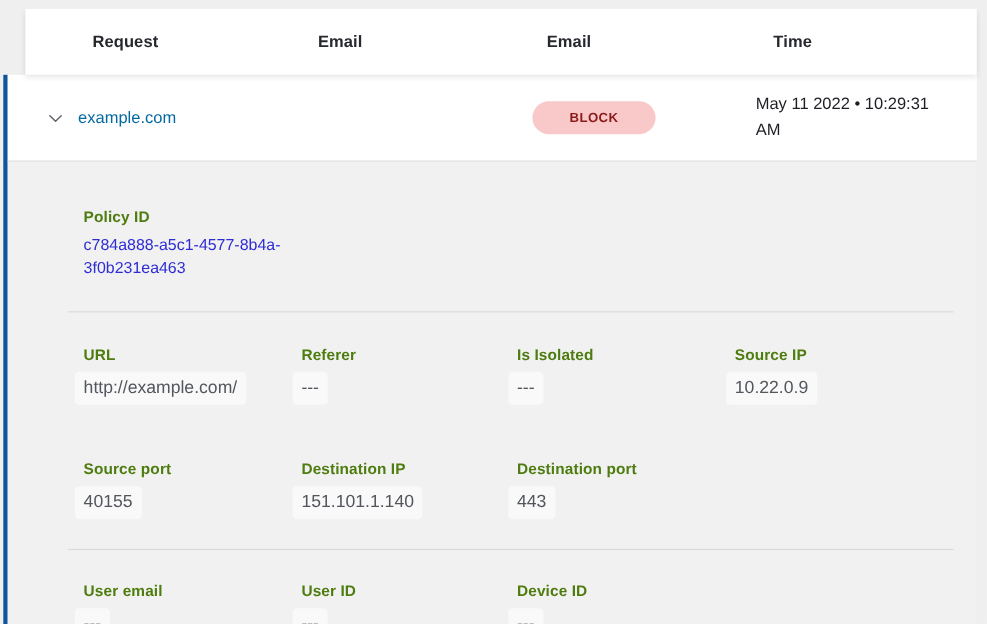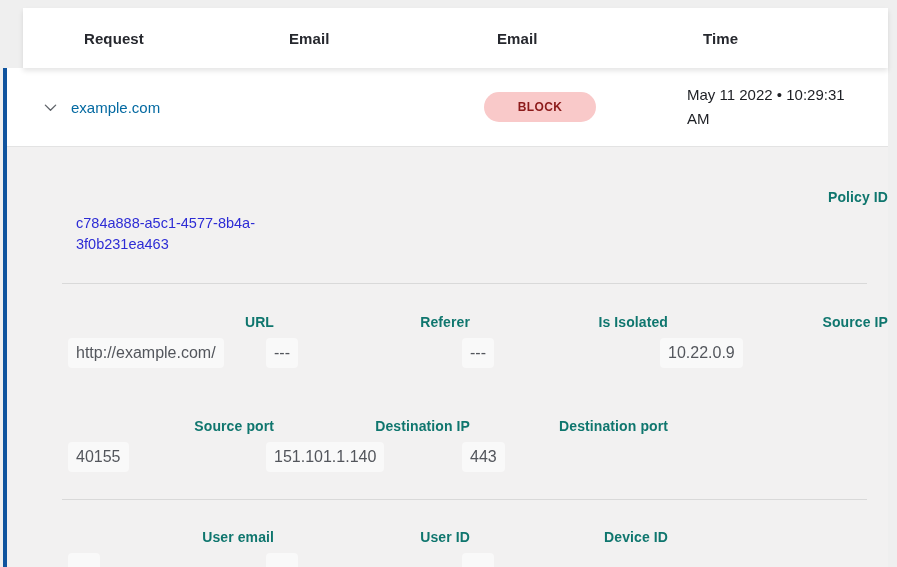--- a/index.html
+++ b/index.html
@@ -83,23 +83,22 @@
   
   .panel {
     background: #f2f1f1;
     border-top: 1px solid #e3e3e3;
     padding: 42px 0 40px 0;
   }
   .policy-section { padding-left: 69px; margin-bottom: 28px; }
   .field-label {
     font-size: 14px;
     font-weight: 700;
-    color: #0f766e;
+    color: #4d7c0f;
     letter-spacing: 0.1px;
-    text-align: right;
   }
   .field-value {
     display: inline-block;
     margin: 8px 0 0 -8px;
     padding: 6px 8px;
     border-radius: 4px;
     background: rgba(255,255,255,0.55);
     font-size: 16px;
     color: #53565c;
   }

